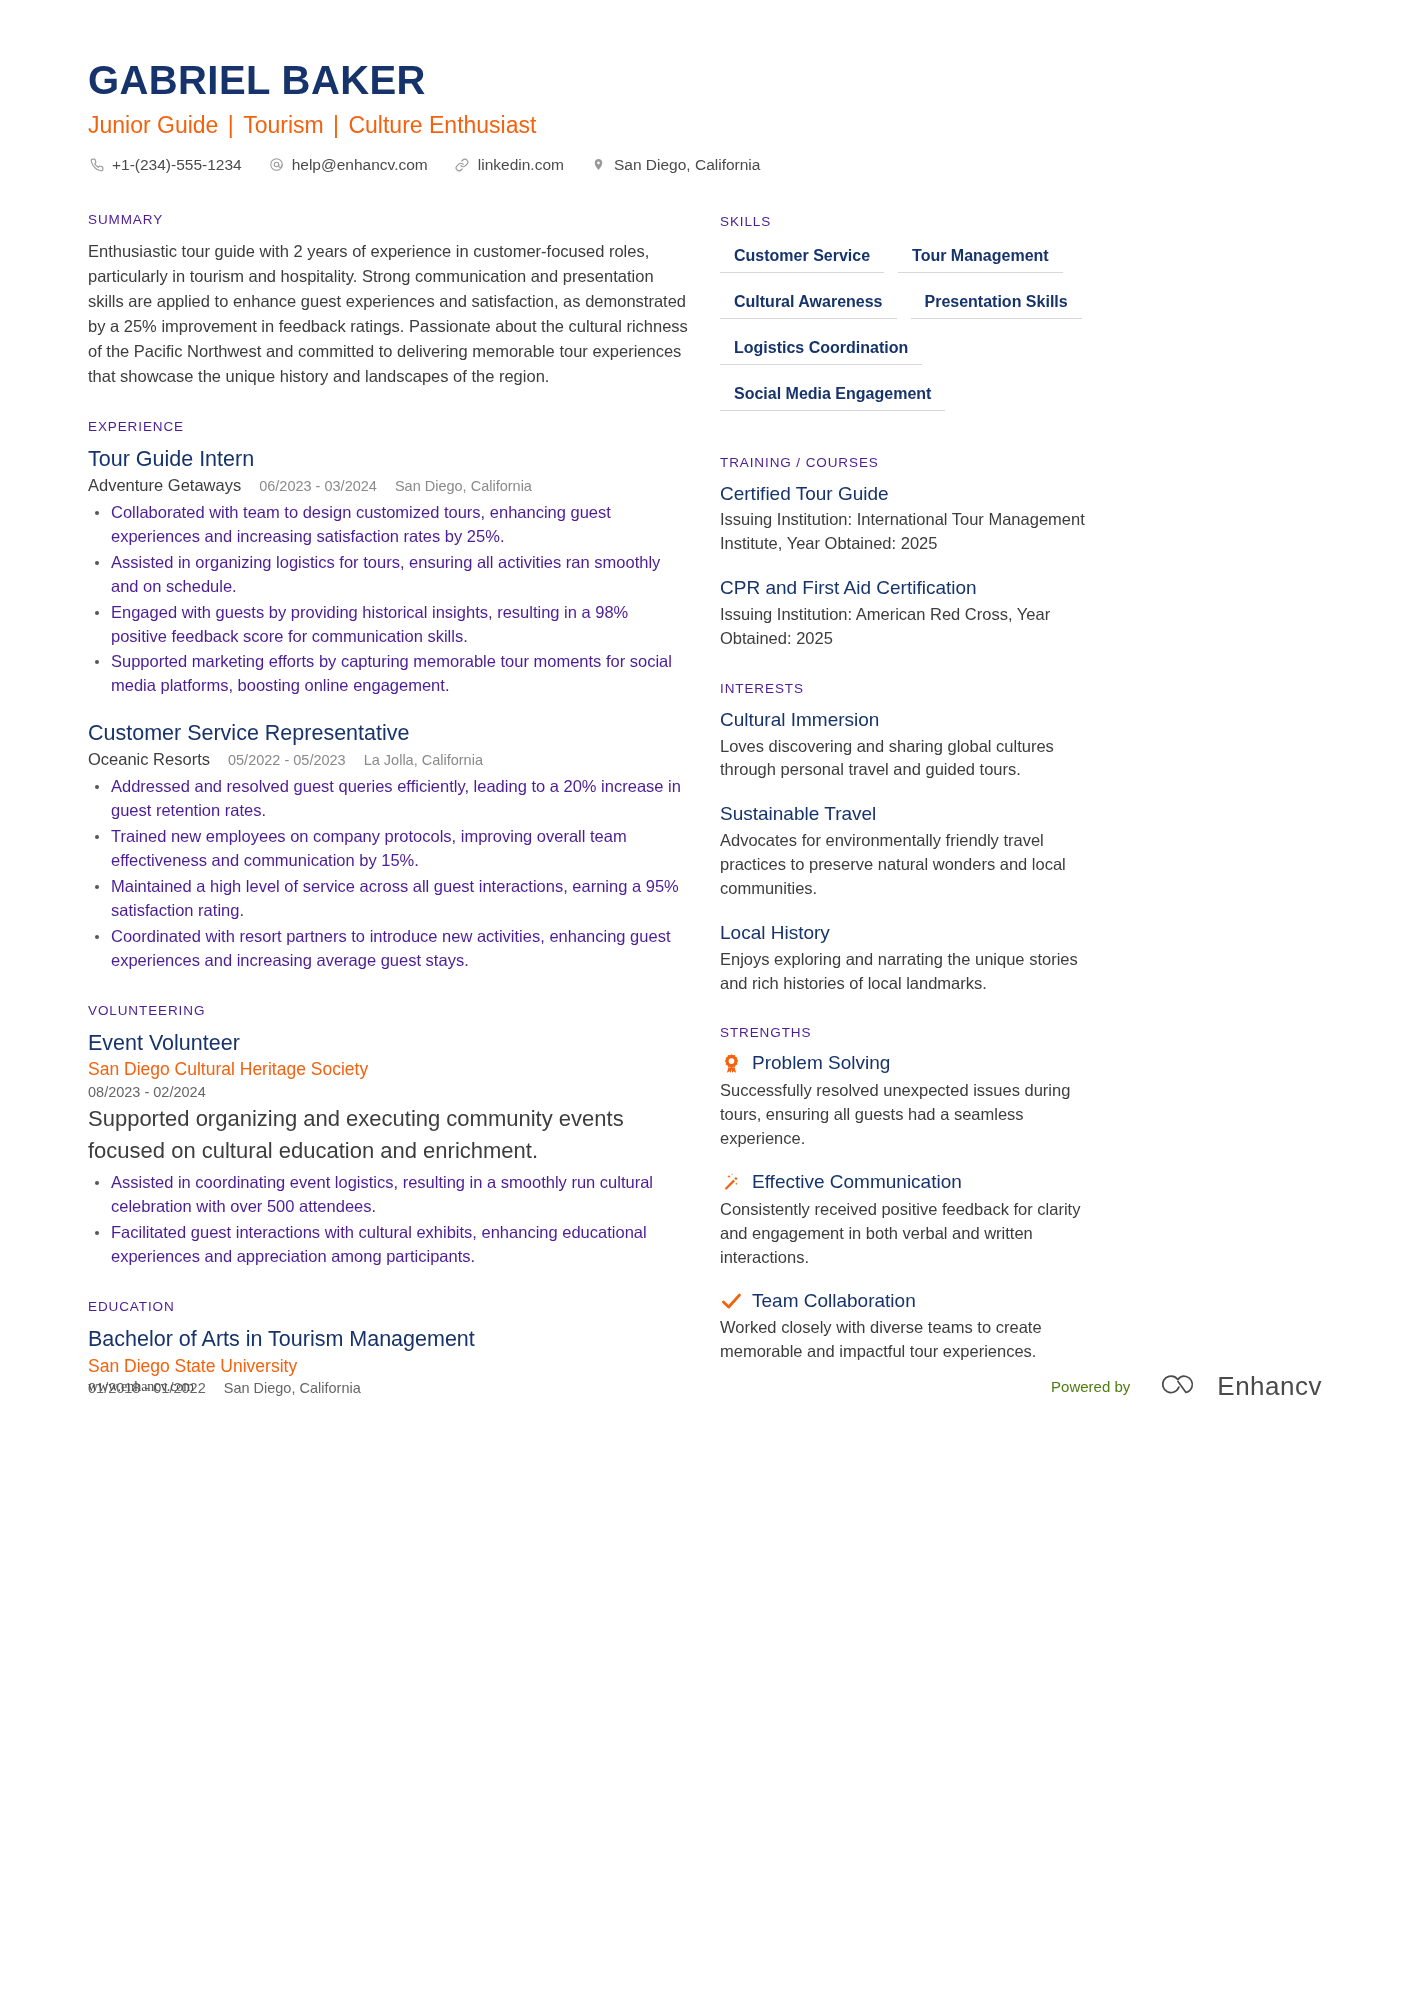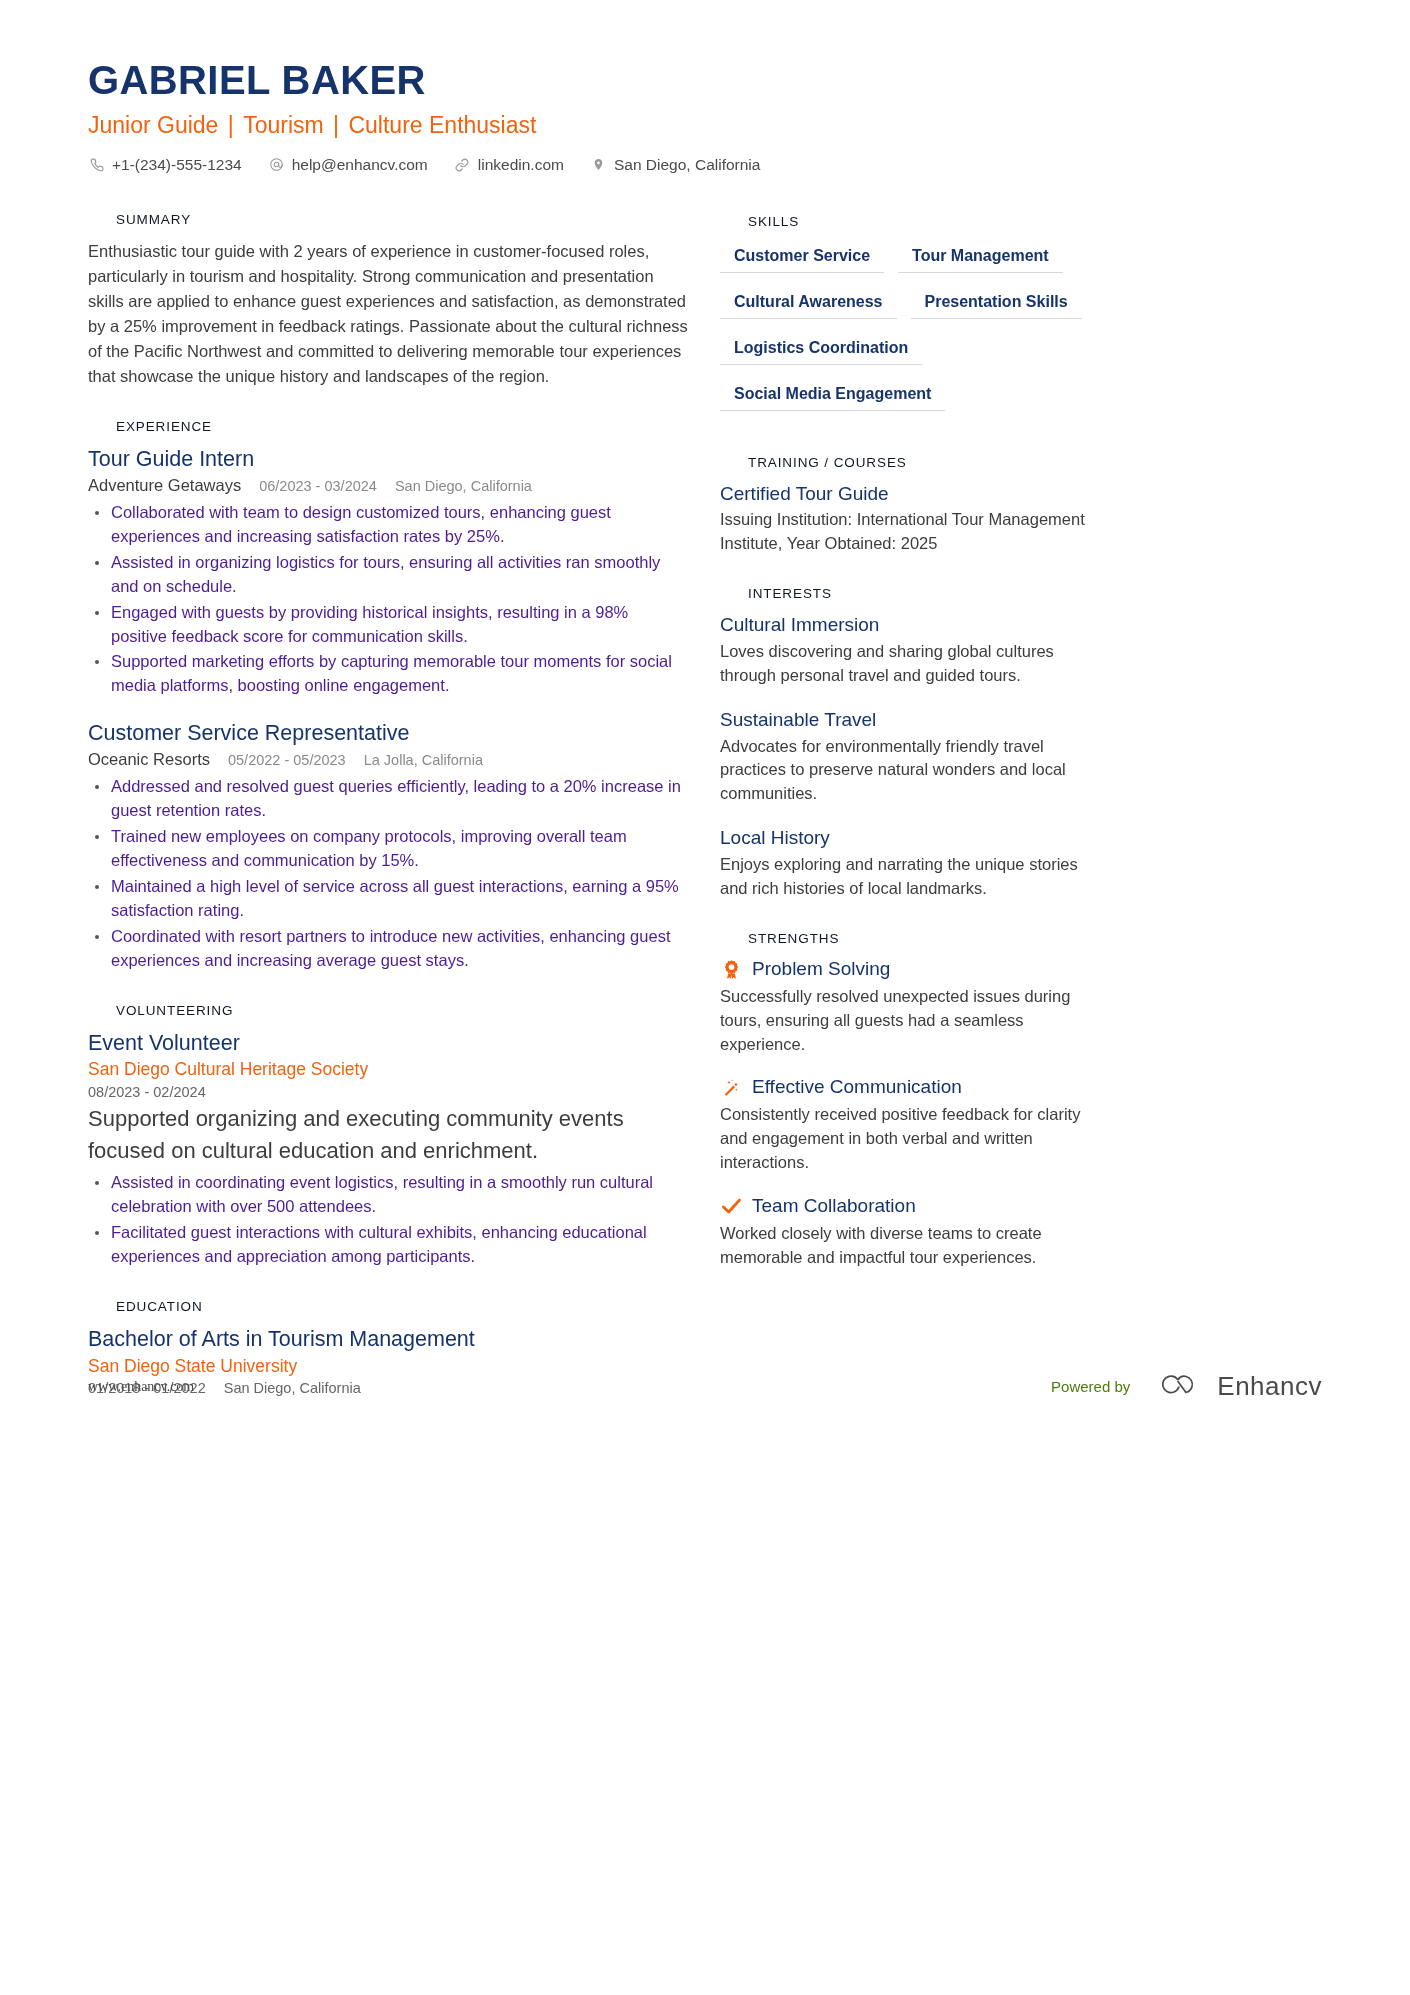--- a/index.html
+++ b/index.html
@@ -71,25 +71,24 @@
     display: flex;
     margin-top: 38px;
   }
   .col-left { width: 600px; flex: none; }
   .col-gap  { width: 32px; flex: none; }
   .col-right { width: 388px; flex: none; padding-top: 2px;}
 
   .section-label {
     font-size: 13.5px;
     letter-spacing: 0.9px;
-    color: #0f172a;
+    color: #4c1d95;
     text-transform: uppercase;
     margin-bottom: 12px;
     font-weight: 400;
-    margin-left: 28px;
   }
   .section { margin-bottom: 30px; }
 
   .summary-text {
     font-size: 16.5px;
     line-height: 1.52;
     color: #3d3d3d;
   }
 
   
@@ -405,20 +404,24 @@
           <div class="skill-chip">Logistics Coordination</div>
           <div class="skill-chip">Social Media Engagement</div>
         </div>
       </div>
 
       <div class="section">
         <div class="section-label">TRAINING / COURSES</div>
         <div class="ritem">
           <div class="ritem-title">Certified Tour Guide</div>
           <div class="ritem-text">Issuing Institution: International Tour Management Institute, Year Obtained: 2025</div>
+        </div>
+        <div class="ritem">
+          <div class="ritem-title">CPR and First Aid Certification</div>
+          <div class="ritem-text">Issuing Institution: American Red Cross, Year Obtained: 2025</div>
         </div>
       </div>
 
       <div class="section">
         <div class="section-label">INTERESTS</div>
         <div class="ritem">
           <div class="ritem-title">Cultural Immersion</div>
           <div class="ritem-text">Loves discovering and sharing global cultures through personal travel and guided tours.</div>
         </div>
         <div class="ritem">

